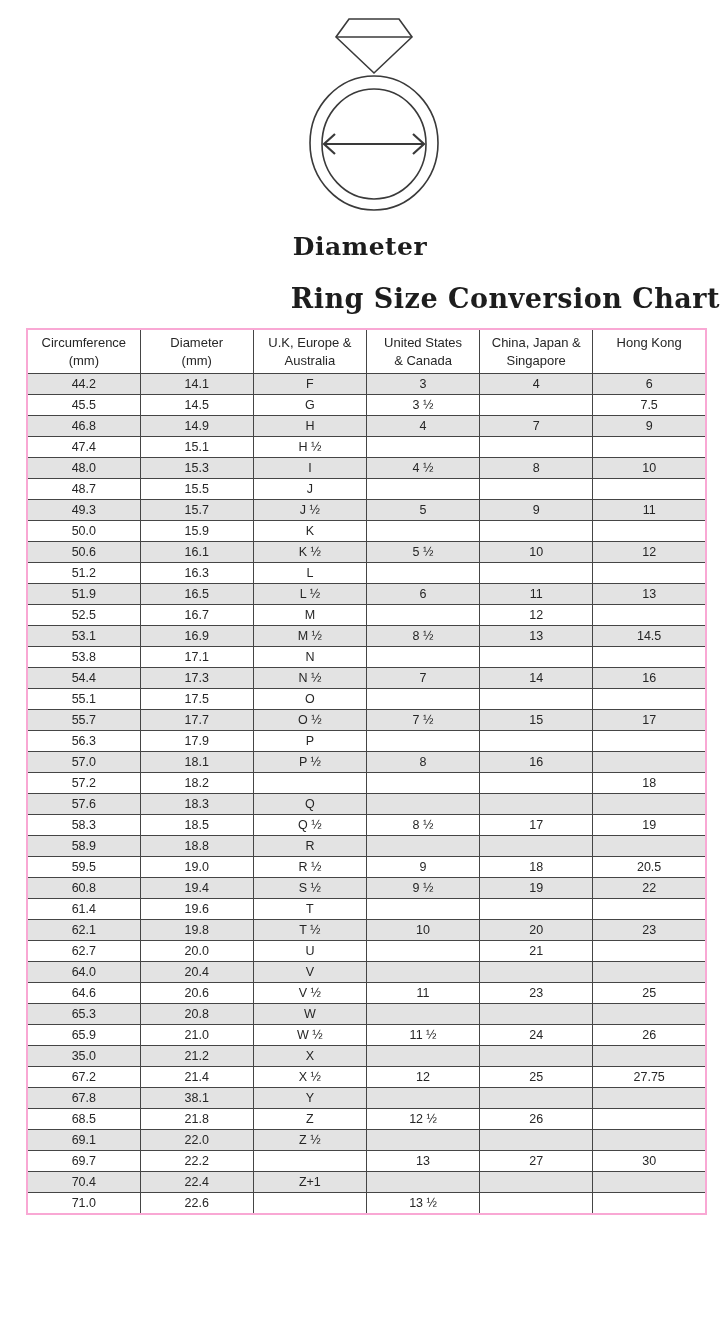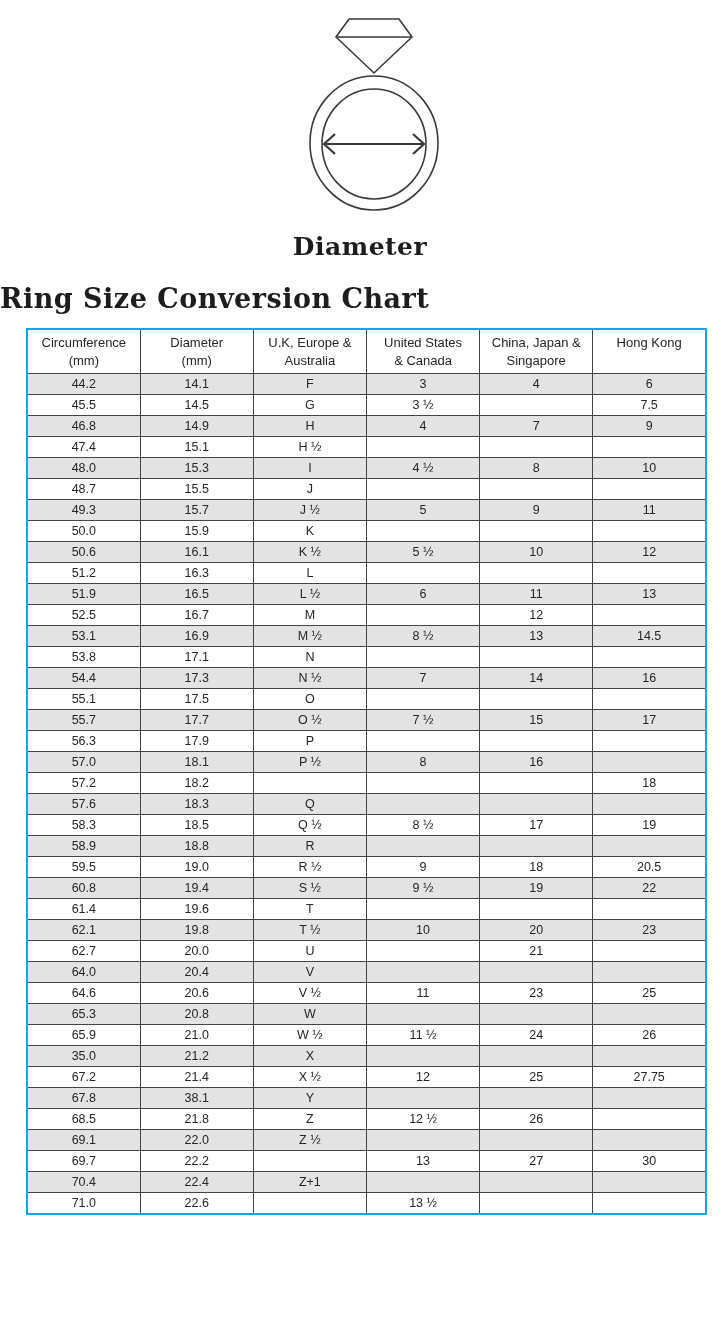--- a/index.html
+++ b/index.html
@@ -23,34 +23,34 @@
   .diameter-label {
     text-align: center;
     font-family: "DejaVu Serif", serif;
     font-weight: bold;
     font-size: 25px;
     letter-spacing: 0.5px;
     margin-top: 16px;
     color: #1d1d1d;
   }
   .chart-title {
-    text-align: left;
+    text-align: right;
     font-family: "DejaVu Serif", serif;
     font-weight: bold;
     font-size: 27px;
     letter-spacing: 0.5px;
     margin-top: 22px;
     color: #1d1d1d;
   }
   table.ring-table {
     border-collapse: collapse;
     table-layout: fixed;
     width: 681px;
     margin: 14px 0 0 26px;
-    border: 2px solid #0ea5e9;
+    border: 2px solid #f9a8d4;
   }
   .ring-table th, .ring-table td {
     border: 1px solid #454545;
     text-align: center;
     overflow: hidden;
     white-space: nowrap;
   }
   .ring-table th {
     height: 44px;
     font-weight: 400;

